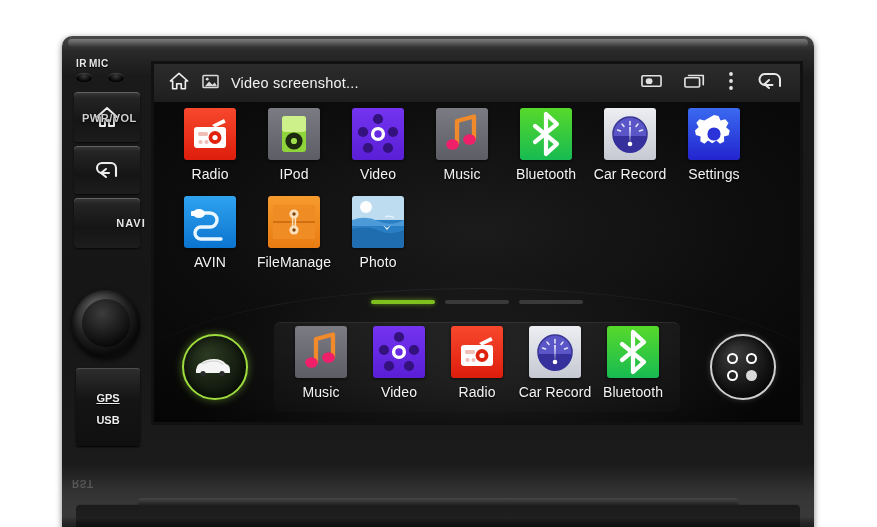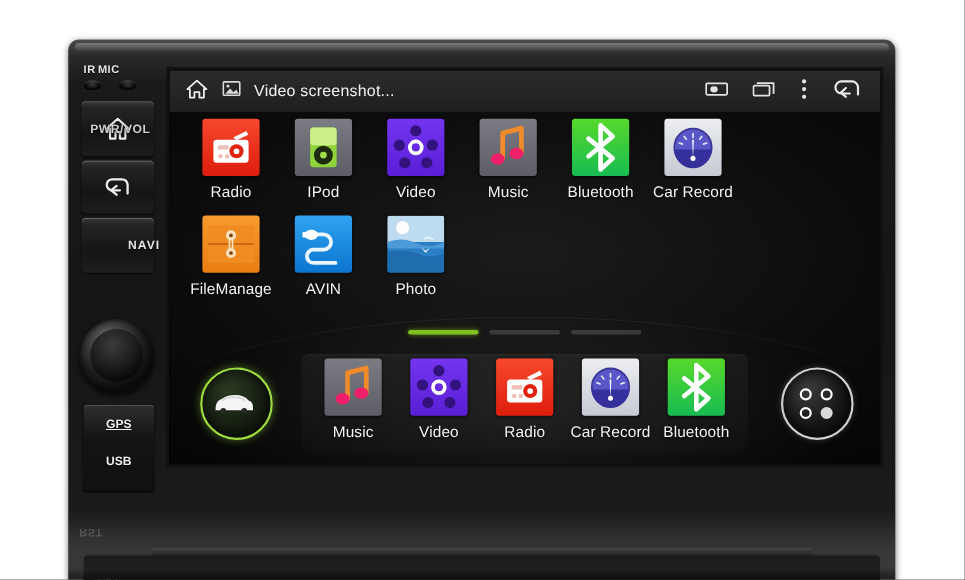--- a/index.html
+++ b/index.html
@@ -40,21 +40,21 @@
   .knob{position:absolute;left:6px;top:4px;width:68px;height:68px;border-radius:50%;
     background:radial-gradient(circle at 38% 28%,#7d7d7d 0%,#4a4a4a 18%,#202020 46%,#0b0b0b 72%,#2e2e2e 100%);
     box-shadow:0 2px 5px rgba(0,0,0,.8), inset 0 0 6px rgba(0,0,0,.9);}
   .knob:after{content:"";position:absolute;left:10px;top:9px;right:10px;bottom:11px;border-radius:50%;
     background:radial-gradient(circle at 42% 30%,#3c3c3c,#090909 75%);}
   .knob-lbl{position:absolute;left:12px;top:66px;font-size:11px;font-weight:bold;color:#cfcfcf;letter-spacing:.5px;text-shadow:0 1px 2px #000;z-index:3;}
   #slot{position:absolute;left:6px;top:322px;width:64px;height:78px;border-radius:3px;
     background:linear-gradient(180deg,#2e2e2e,#141414 40%,#101010);
     box-shadow:inset 0 1px 0 rgba(255,255,255,.16),0 1px 2px #000;}
   #slot .lbl{position:absolute;left:0;right:0;text-align:center;font-size:11px;font-weight:bold;color:#eee;text-shadow:0 1px 1px #000;}
-  #slot .lbl.a{top:12px;text-decoration:underline;}
+  #slot .lbl.a{top:24px;text-decoration:underline;}
   #slot .lbl.b{top:46px;}
   #rst{position:absolute;left:6px;bottom:-6px;display:flex;align-items:center;gap:4px;}
   #rst .hole{width:9px;height:9px;border-radius:50%;background:radial-gradient(circle at 40% 35%,#333,#000 70%);}
   #rst .lbl{font-size:10px;font-weight:bold;color:#f0f0f0;text-shadow:0 1px 1px #000;}
 
   
   #bottom-strip{position:absolute;left:14px;right:14px;bottom:6px;height:26px;border-radius:4px;
     background:linear-gradient(180deg,#0e0e0e,#1c1c1c 55%,#0a0a0a);
     box-shadow:inset 0 1px 0 rgba(255,255,255,.10);}
   #bottom-strip:before{content:"";position:absolute;left:62px;right:62px;top:-6px;height:8px;
@@ -300,48 +300,57 @@
                     <path d="M34 16 L32 18.5"></path>
                   <path d="M38.5 22 L35.5 23"></path>
                 </g>
                 <path d="M26 36 L25.2 19 L26.8 19 Z" fill="#fff"></path>
                 <circle cx="26" cy="36" r="2.3" fill="#fff"></circle>
               </svg>
             </div>
             <div class="caption">Car Record</div>
           </div>
 
+          <div class="cell">
+            <div class="tile" style="background:linear-gradient(180deg,#3a6af0,#2324cf)">
+              <svg width="52" height="52" viewBox="0 0 52 52">
+                <path d="M26 7 l4.6 1 1.9 4.6 4.8 -1.3 3.2 3.6 -2.4 4.3 3.6 3.4 -1 4.7 -4.7 1.2 0.2 5 -4.2 2.3 -3.6 -3.2 -4.2 2.6 -4.1 -2.7 -3.7 3.2 -4.1 -2.4 0.3 -4.9 -4.7 -1.3 -0.9 -4.6 3.7 -3.4 -2.4 -4.4 3.3 -3.5 4.7 1.4 Z" fill="#fff"></path>
+                <circle cx="26" cy="26" r="6.6" fill="#2a34d8"></circle>
+              </svg>
+            </div>
+            <div class="caption">Settings</div>
+          </div>
         </div>
 
         <div class="row" style="margin-top:14px">
+
+          <div class="cell">
+            <div class="tile" style="background:linear-gradient(180deg,#2fa3f0,#0b74cf)">
+              <svg width="52" height="52" viewBox="0 0 52 52">
+                <path d="M17 17 h9 a7 7 0 0 1 0 14 h-9 a6 6 0 0 0 0 12 h20" fill="none" stroke="#eaf6ff" stroke-width="3.4" stroke-linecap="round"></path>
+                <ellipse cx="15" cy="17.5" rx="6" ry="4.6" fill="#fff"></ellipse>
+                <rect x="7" y="15" width="4" height="5" rx="1" fill="#fff"></rect>
+              </svg>
+            </div>
+            <div class="caption">AVIN</div>
+          </div>
 
           <div class="cell">
             <div class="tile" style="background:linear-gradient(180deg,#f79b2e,#e87c12)">
               <svg width="52" height="52" viewBox="0 0 52 52">
                 <rect x="5" y="9" width="42" height="34" fill="#ef8c23"></rect>
                 <path d="M5 26 H47" stroke="#c9660c" stroke-width="1.6"></path>
                 <circle cx="26" cy="18" r="4.6" fill="#fbe0bb"></circle>
                 <circle cx="26" cy="18" r="1.7" fill="#7a4108"></circle>
                 <circle cx="26" cy="34" r="4.6" fill="#fbe0bb"></circle>
                 <circle cx="26" cy="34" r="1.7" fill="#7a4108"></circle>
                 <path d="M24.6 20 V32 M27.4 20 V32" stroke="#fbe0bb" stroke-width="1.5"></path>
               </svg>
             </div>
             <div class="caption">FileManage</div>
-          </div>
-
-          <div class="cell">
-            <div class="tile" style="background:linear-gradient(180deg,#2fa3f0,#0b74cf)">
-              <svg width="52" height="52" viewBox="0 0 52 52">
-                <path d="M17 17 h9 a7 7 0 0 1 0 14 h-9 a6 6 0 0 0 0 12 h20" fill="none" stroke="#eaf6ff" stroke-width="3.4" stroke-linecap="round"></path>
-                <ellipse cx="15" cy="17.5" rx="6" ry="4.6" fill="#fff"></ellipse>
-                <rect x="7" y="15" width="4" height="5" rx="1" fill="#fff"></rect>
-              </svg>
-            </div>
-            <div class="caption">AVIN</div>
           </div>
 
           <div class="cell">
             <div class="tile">
               <svg width="52" height="52" viewBox="0 0 52 52">
                 <rect x="0" y="0" width="52" height="26" fill="#bedcf0"></rect>
                 <rect x="0" y="24" width="52" height="28" fill="#2a7fc4"></rect>
                 <path d="M0 24 q14 -5 26 1 q13 6 26 -1 V30 H0 Z" fill="#4d9ad8"></path>
                 <path d="M0 33 q16 -4 28 2 q12 5 24 -1 V52 H0 Z" fill="#1f6cae"></path>
                 <circle cx="14" cy="11" r="6" fill="#fdfdfd"></circle>

